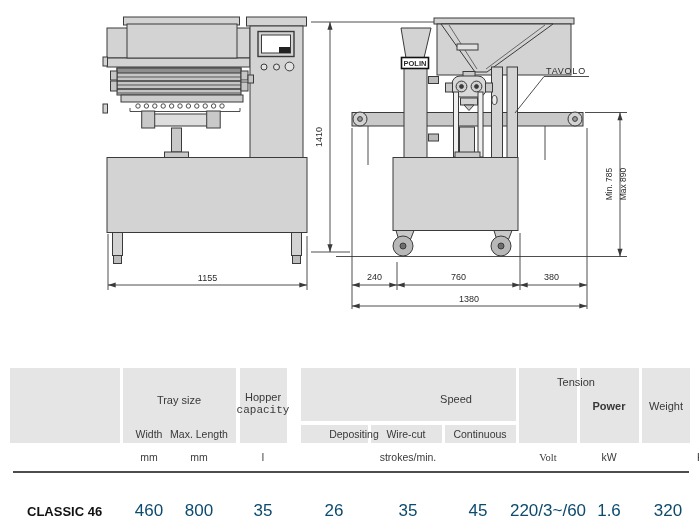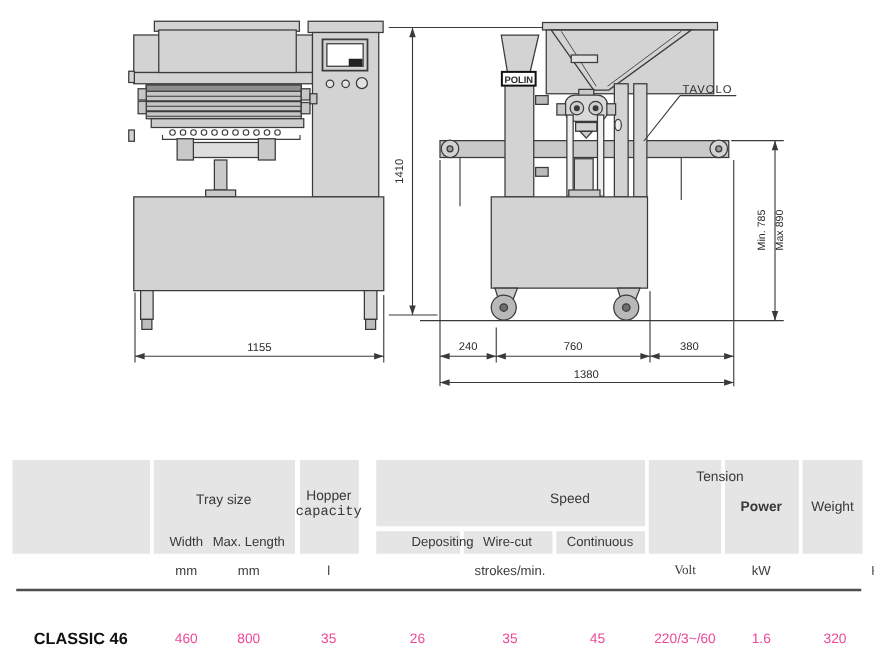--- a/index.html
+++ b/index.html
@@ -5,21 +5,21 @@
   html,body{margin:0;padding:0;background:#fff;}
   body{width:699px;height:525px;position:relative;overflow:hidden;
        font-family:"Liberation Sans", sans-serif;color:#333;}
   #stage{position:absolute;left:0;top:0;width:699px;height:525px;}
   svg text{font-family:"Liberation Sans", sans-serif;fill:#2b2b2b;}
   .tbl-box{position:absolute;background:#e5e5e5;}
   .t{position:absolute;transform:translate(-50%,-50%);white-space:nowrap;}
   .fz-g{font-size:11px;color:#383838;}
   .fz-s{font-size:10.5px;color:#383838;}
   .fz-u{font-size:10.5px;color:#3a3a3a;}
-  .fz-d{font-size:11px;color:#ec4899;}
+  .fz-d{font-size:17px;color:#0c4a6e;}
   .model{position:absolute;left:27px;top:511px;transform:translateY(-50%);
          font-size:13px;font-weight:bold;color:#111;white-space:nowrap;}
   .rule{position:absolute;left:13px;top:471px;width:676px;height:2px;background:#4d4d4d;}
 </style>
 </head>
 <body>
 
 <div id="stage">
 
   

